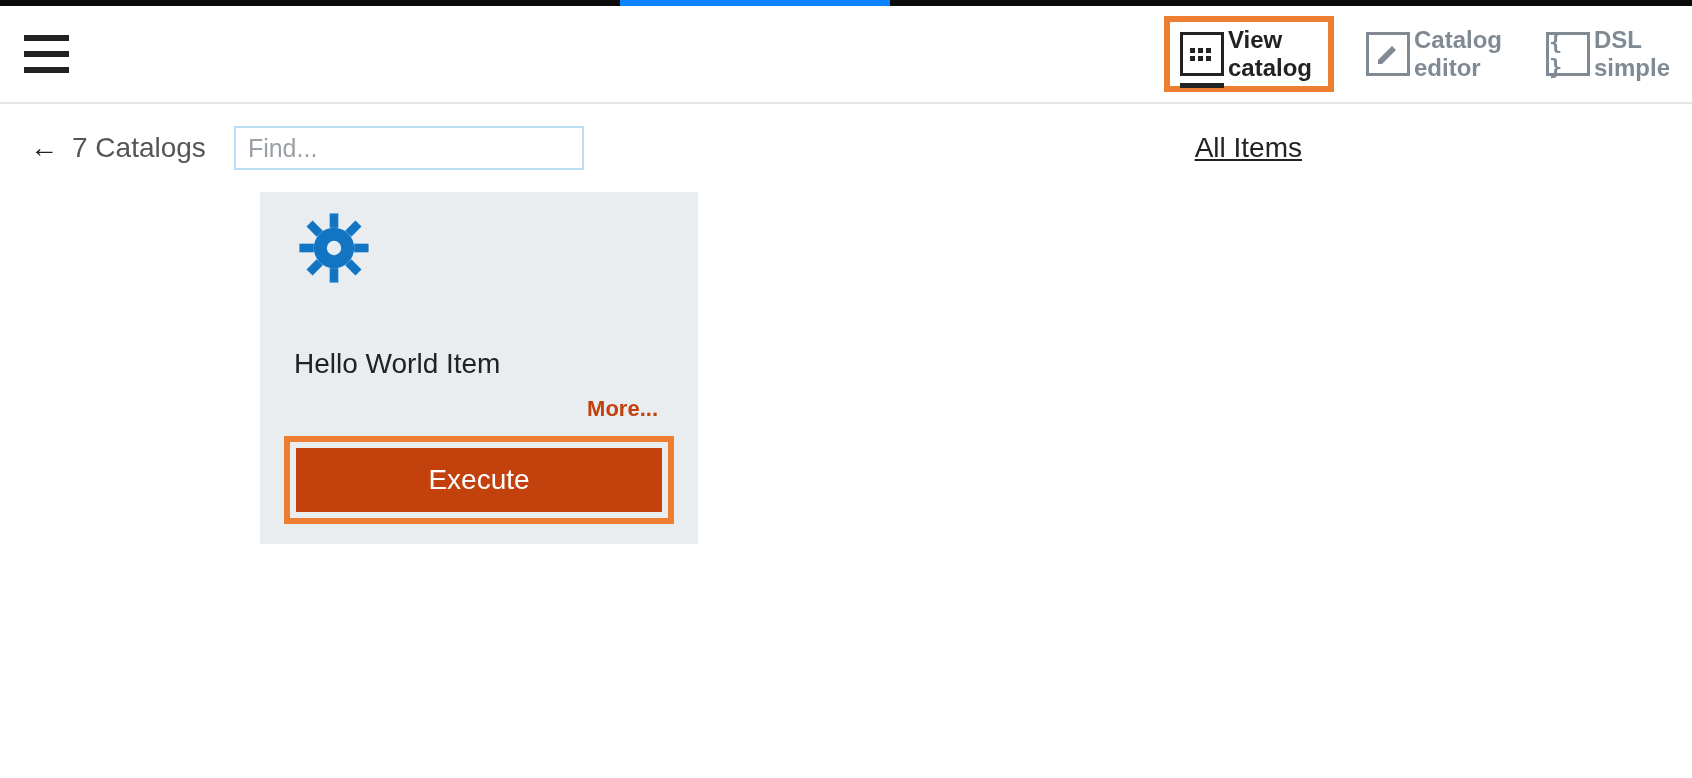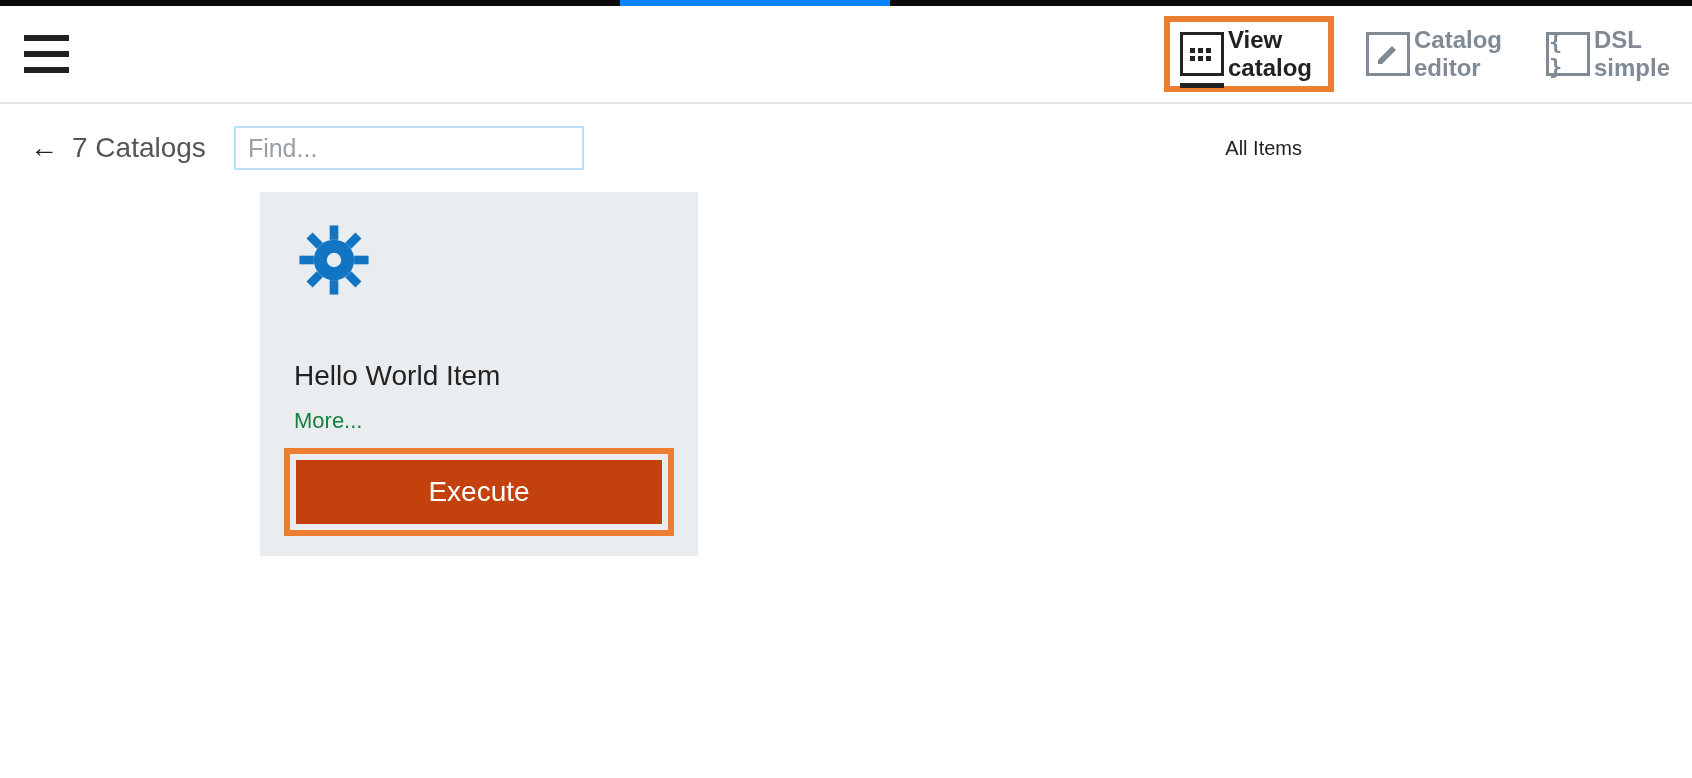--- a/index.html
+++ b/index.html
@@ -129,30 +129,31 @@
     border: 2px solid #b9dff4;
     font-size: 25px;
     padding: 0 12px;
     color: #333;
     outline: none;
   }
   .find-input::placeholder { color: #9aa0a6; }
   .all-items {
     margin-left: auto;
     margin-right: 360px;
-    font-size: 20px;
-    color: #222;
+    font-size: 28px;
+    color: #222;
+    text-decoration: underline;
   }
   .content {
     padding: 0 0 0 260px;
   }
   .card {
     width: 438px;
     background: #e9edf0;
-    padding: 32px 34px 24px 34px;
+    padding: 20px 34px 24px 34px;
     position: relative;
   }
   .gear {
     width: 72px;
     height: 72px;
     margin-bottom: 60px;
     margin-left: 4px;
   }
   .card-title {
     font-size: 28px;
@@ -160,25 +161,27 @@
     margin-bottom: 16px;
     font-weight: 400;
   }
   .card-desc {
     font-size: 22px;
     color: #333;
     line-height: 1.3;
     margin-bottom: 34px;
   }
   .more-link {
+    text-align: right;
     font-size: 22px;
-    color: #15803d;
+    color: #c2410c;
     cursor: pointer;
     margin-bottom: 14px;
     padding-right: 6px;
+    font-weight: bold;
   }
   .execute-wrap {
     border: 6px solid #ed7d31;
     padding: 6px;
     margin: 0 -10px -4px -10px;
   }
   .execute-btn {
     width: 100%;
     height: 64px;
     background: #c2410c;

